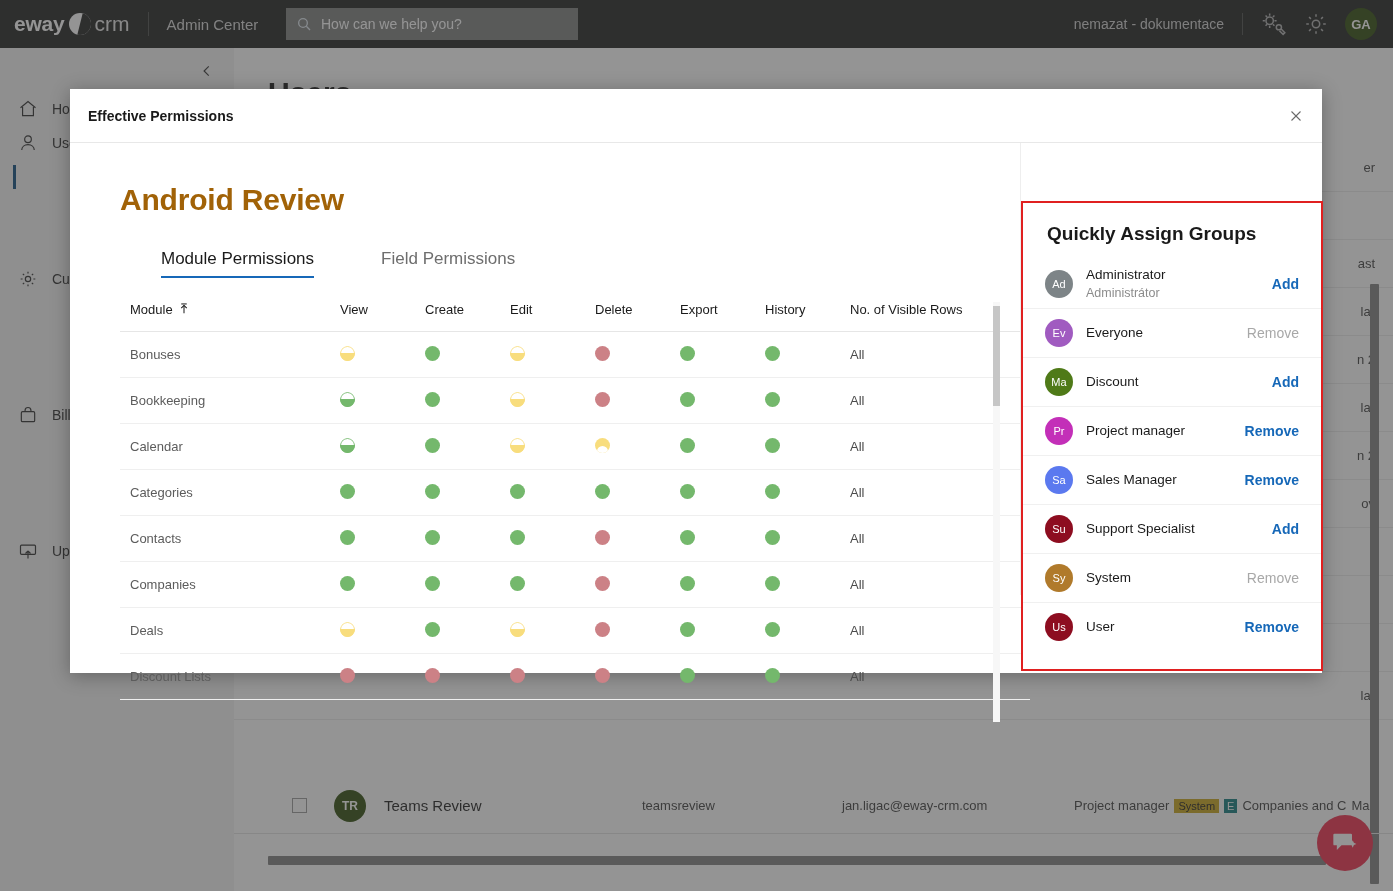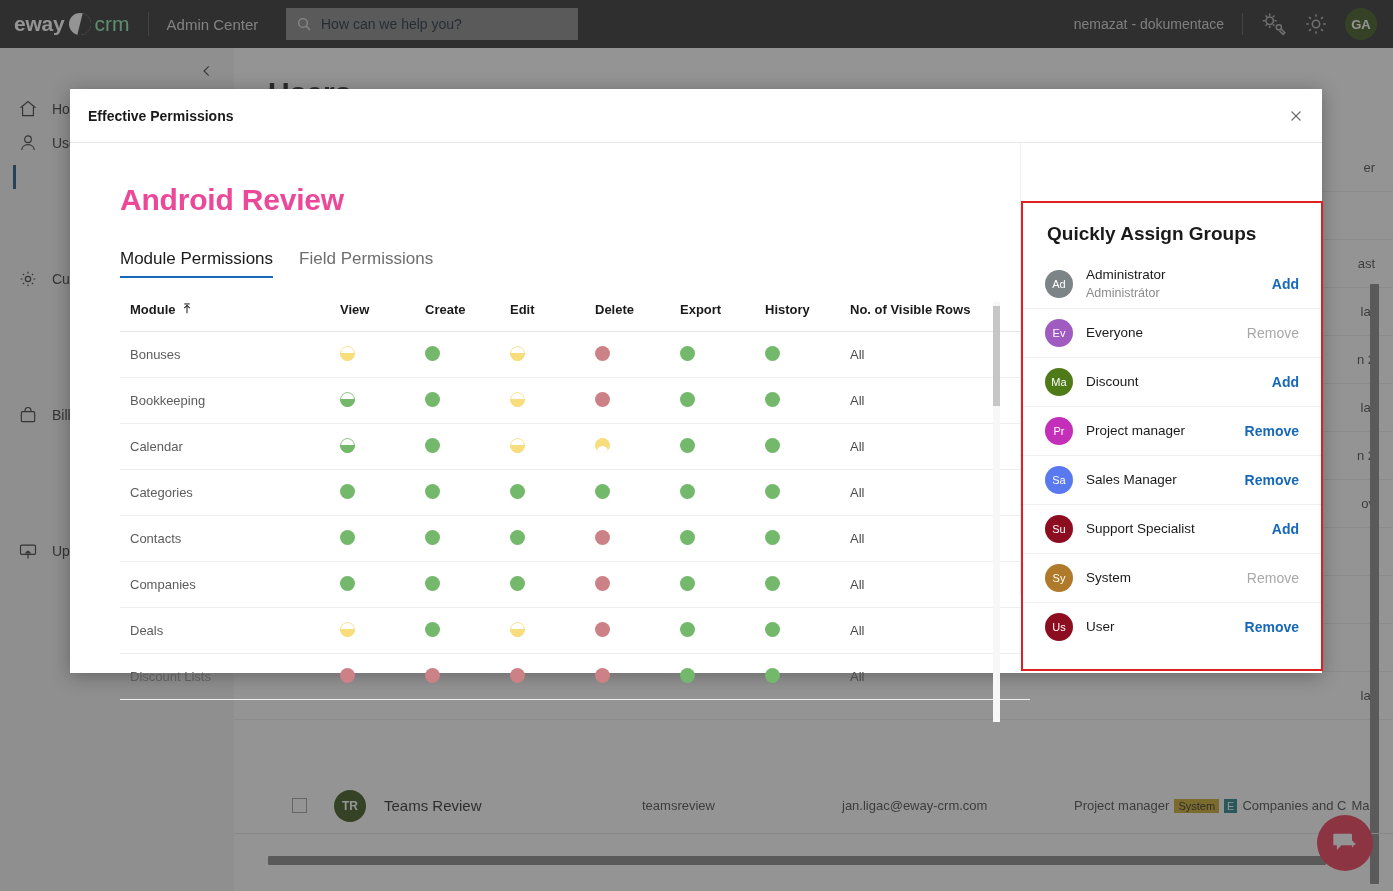--- a/index.html
+++ b/index.html
@@ -21,30 +21,30 @@
   .brand { display: flex; align-items: center; margin-left: 14px; }
   .brand-eway { color: #ffffff; font-size: 21px; font-weight: 700; letter-spacing: -0.2px; }
   .brand-mark {
     width: 22px; height: 22px; border-radius: 50%;
     background: #ffffff; margin: 0 4px; position: relative; overflow: hidden;
   }
   .brand-mark:after {
     content: ""; position: absolute; left: 50%; top: -2px; width: 13px; height: 26px;
     background: #1d1f1e; transform: skewX(-14deg);
   }
-  .brand-crm { color: #86efac; font-size: 21px; font-weight: 400; }
+  .brand-crm { color: #e5e5e5; font-size: 21px; font-weight: 400; }
   .topdiv { width: 1px; height: 24px; background: #4a4c4b; margin: 0 18px; }
   .admin-center { color: #d6d6d6; font-size: 15px; }
 
   .search-box {
     position: absolute; left: 286px; top: 8px; width: 292px; height: 32px;
     background: #7c7e7d; display: flex; align-items: center; padding: 0 10px;
   }
   .search-ic { width: 16px; height: 16px; margin-right: 9px; flex: none; }
-  .search-ph { color: #0f172a; font-size: 14px; }
+  .search-ph { color: #ffffff; font-size: 14px; }
 
   .top-right {
     position: absolute; right: 16px; top: 0; height: 48px;
     display: flex; align-items: center; gap: 0;
   }
   .tenant { color: #cfcfcf; font-size: 14px; margin-right: 18px; }
   .vsep { width: 1px; height: 22px; background: #4a4c4b; margin-right: 18px; }
   .ticon { width: 26px; height: 26px; margin-right: 16px; opacity: .85; }
   .avatar-top {
     width: 32px; height: 32px; border-radius: 50%; background: #2d4a0a;
@@ -133,29 +133,29 @@
   }
   .modal-head .mtitle { font-size: 14px; font-weight: 700; color: #1a1a1a; }
   .modal-close {
     position: absolute; right: 14px; top: 15px; width: 24px; height: 24px;
     display: flex; align-items: center; justify-content: center;
     color: #6a6a6a; font-size: 16px;
   }
   .modal-body { flex: 1; display: flex; min-height: 0; }
 
   .mb-left { flex: 1; position: relative; padding: 40px 0 0 50px; min-width: 0; }
-  .perm-title { font-size: 30px; font-weight: 600; color: #ec4899; letter-spacing: -.2px; }
+  .perm-title { font-size: 30px; font-weight: 600; color: #a16207; letter-spacing: -.2px; }
   .tabs { display: flex; gap: 26px; margin-top: 32px; }
-  .tab { font-size: 17px; color: #6e6e6e; padding-bottom: 7px; }
+  .tab { font-size: 17px; color: #6e6e6e; padding-bottom: 7px; margin-left: 41px; }
   .tab.active { color: #1a1a1a; border-bottom: 2px solid #1668b8; }
 
   .table-wrap { margin-top: 24px; width: 880px; position: relative; }
   .ptable { width: 860px; border-collapse: collapse; table-layout: fixed; }
   .ptable th {
-    text-align: left; font-size: 13px; font-weight: 700; color: #1a1a1a;
+    text-align: left; font-size: 13px; font-weight: 400; color: #1a1a1a;
     padding: 0 0 14px 0; border-bottom: 1px solid #e6e6e6; white-space: nowrap;
   }
   .ptable th.mod { width: 220px; padding-left: 10px; }
   .ptable th.ct { width: 85px; text-align: left; }
   .ptable th.rows { width: 180px; }
   .ptable td {
     font-size: 13px; color: #4b4b4b; height: 46px; border-bottom: 1px solid #efefef;
     vertical-align: middle;
   }
   .ptable td.mod { padding-left: 10px; color: #5c5c5c; }

